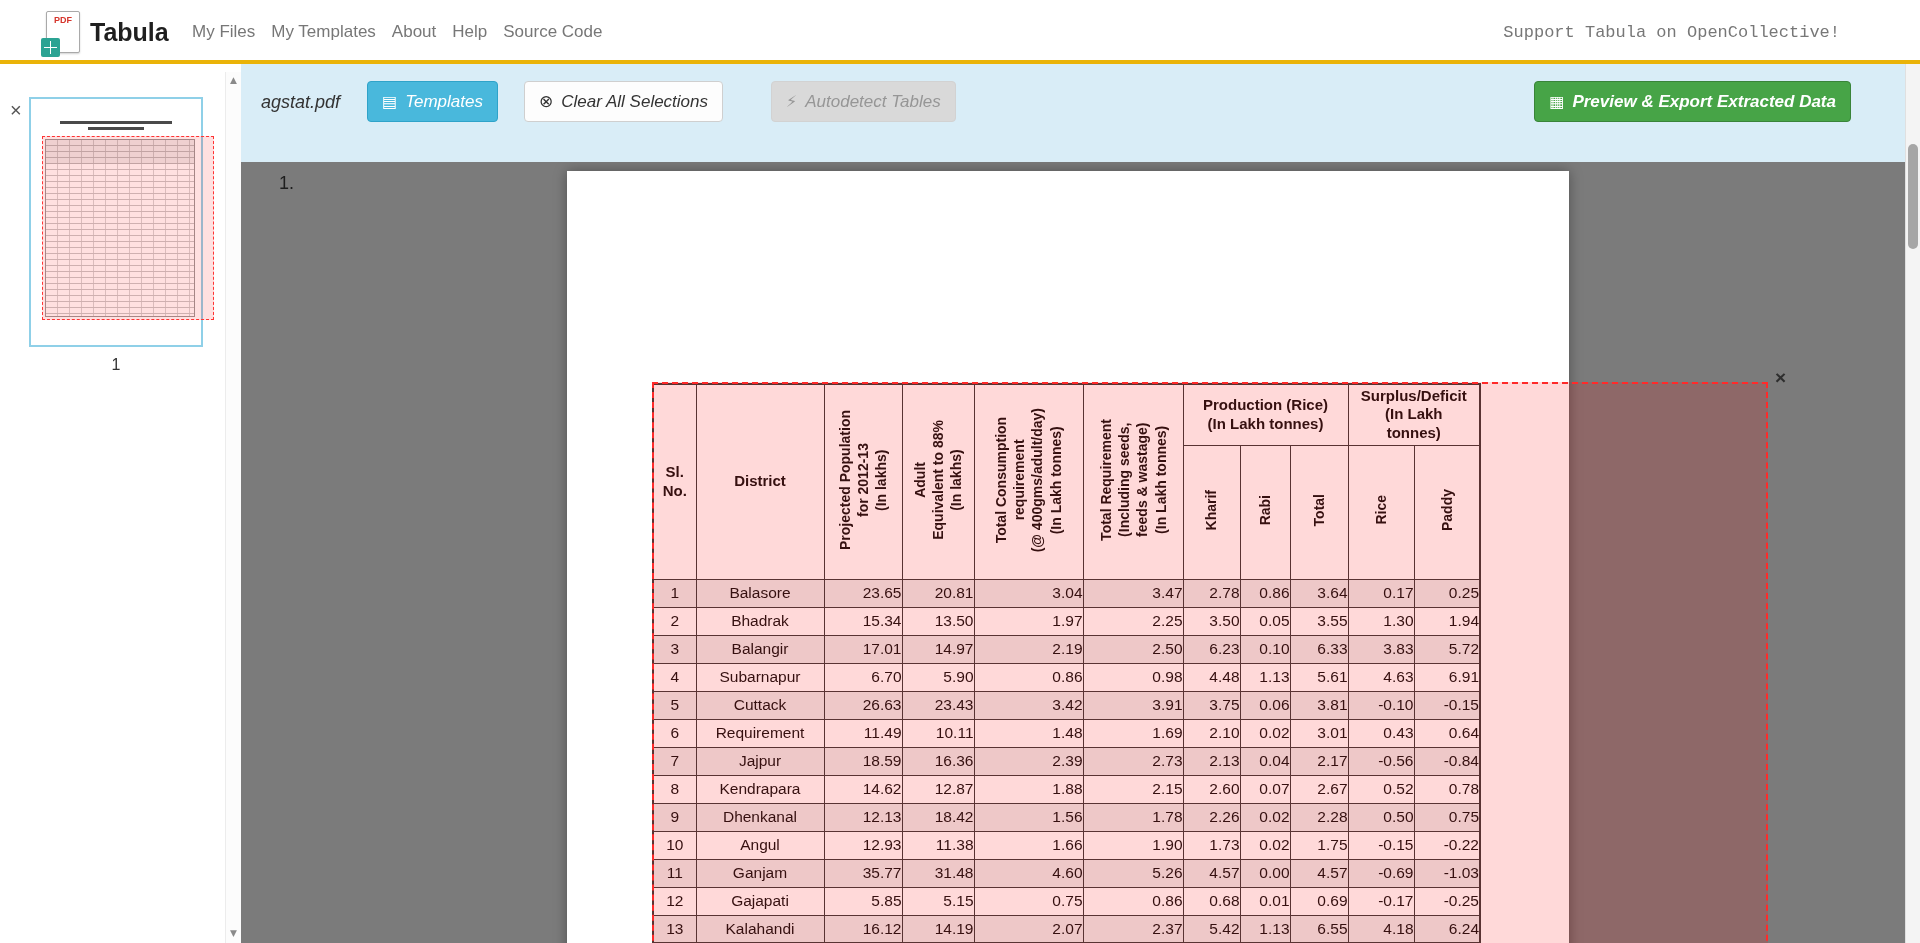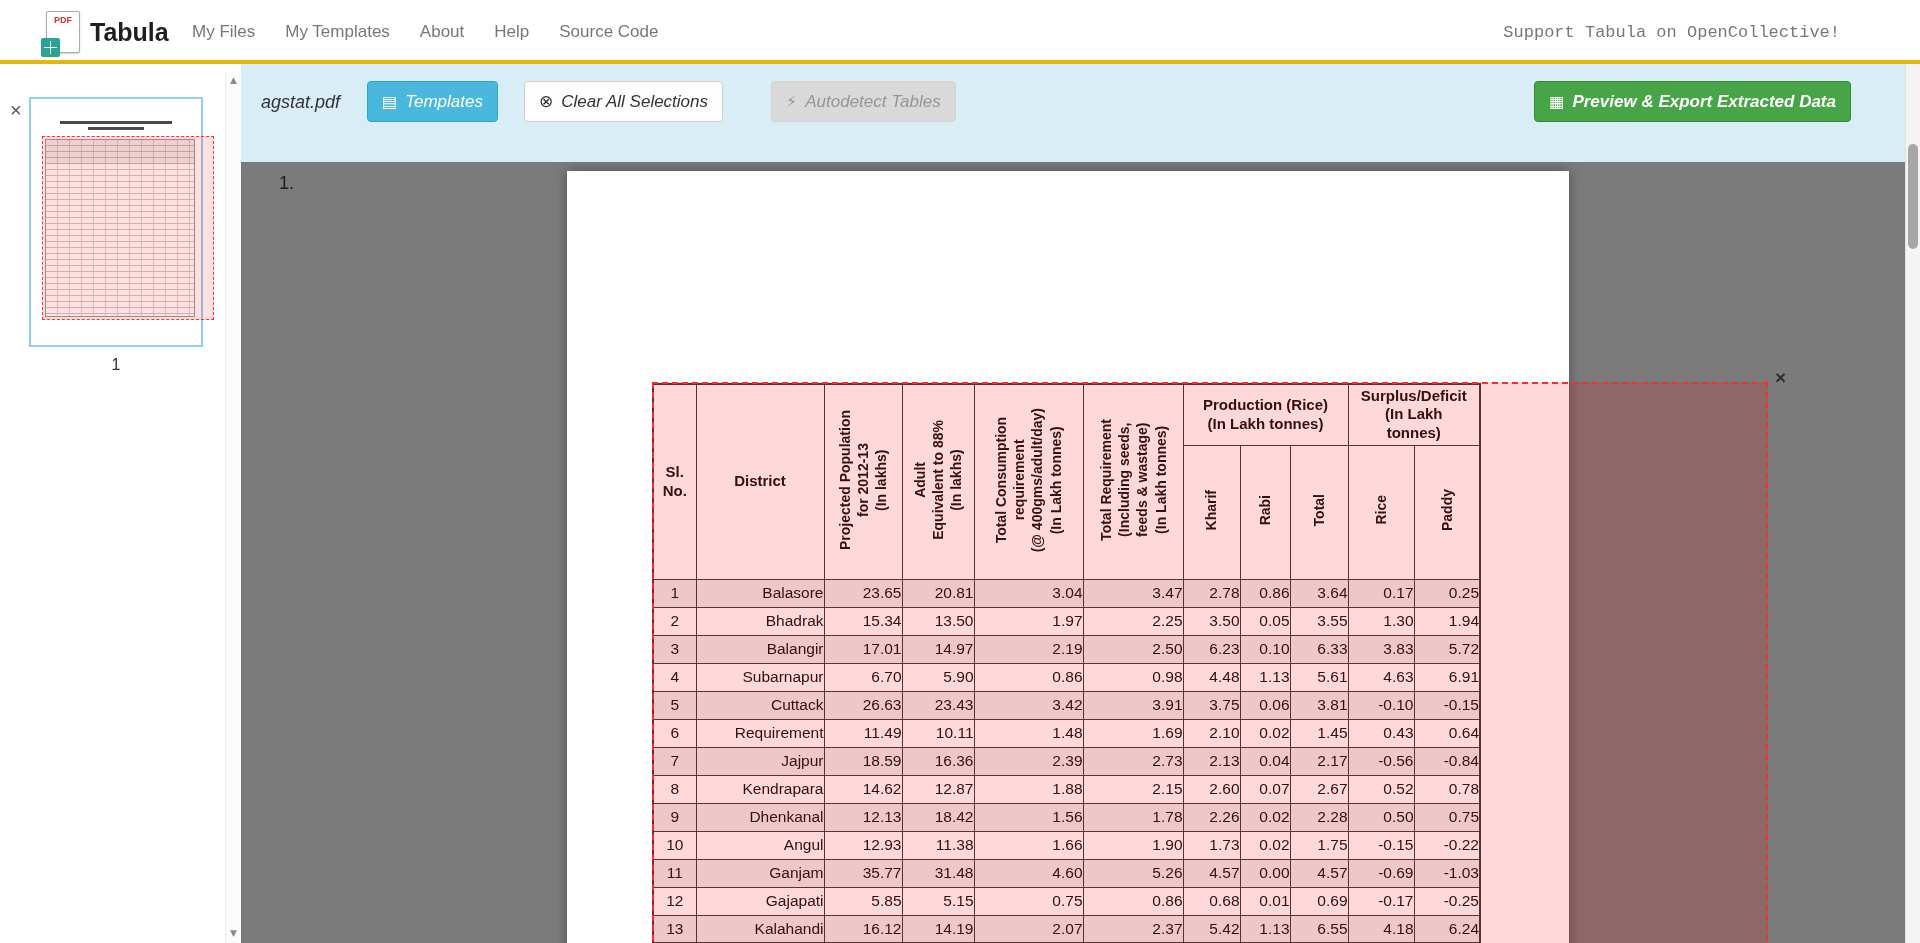--- a/index.html
+++ b/index.html
@@ -13,21 +13,21 @@
     font-family:"Liberation Sans","DejaVu Sans",sans-serif;color:#333;
   }
   
   .navbar{position:absolute;left:0;top:0;right:0;height:64px;background:#fff;border-bottom:4px solid #eab308;z-index:30;}
   .logo{position:absolute;left:46px;top:11px;width:34px;height:42px;cursor:pointer;}
   .logo .page{position:absolute;inset:0;background:#fff;border:1px solid #a9a9a9;border-radius:2px;box-shadow:0 1px 2px rgba(0,0,0,.18);}
   .logo .pdf-mark{position:absolute;top:4px;left:8px;font-size:9px;font-weight:bold;color:#d6352c;letter-spacing:0;}
   .logo .grid{position:absolute;left:-5px;bottom:-4px;width:19px;height:19px;background:var(--logo-teal);border-radius:2px;}
   .logo .grid::before{content:"";position:absolute;inset:3px;background-image:linear-gradient(#fff 1px,transparent 1px),linear-gradient(90deg,#fff 1px,transparent 1px);background-size:7px 7px;background-position:-1px -1px;}
   .brand{position:absolute;left:90px;top:0;height:64px;display:flex;align-items:center;font-size:25px;font-weight:bold;color:#1f1f1f;cursor:pointer;}
-  .nav-links{position:absolute;left:192px;top:0;height:64px;display:flex;align-items:center;gap:30px;}
+  .nav-links{position:absolute;left:192px;top:0;height:64px;display:flex;align-items:center;gap:16px;}
   .nav-link{font-size:17px;color:#777;cursor:pointer;white-space:nowrap;}
   .support{position:absolute;right:80px;top:0;height:64px;display:flex;align-items:center;font-size:17px;color:#777;cursor:pointer;font-family:Liberation Mono, monospace;}
   
   .toolbar{position:absolute;left:241px;top:64px;right:0;height:98px;background:var(--toolbar-bg);z-index:10;font-style:italic;}
   .file-name{position:absolute;left:20px;top:0;height:77px;display:flex;align-items:center;font-size:18px;color:#333;}
   .btn{position:absolute;top:17px;height:41px;border-radius:4px;font-size:17px;display:flex;align-items:center;gap:8px;padding:0 14px;cursor:pointer;border:1px solid transparent;font-family:inherit;white-space:nowrap;}
   .btn .ic{font-family:"DejaVu Sans",sans-serif;font-size:16px;line-height:1;}
   .btn-templates{left:126px;background:var(--templates-blue);border-color:#2fa3c9;color:#fff;}
   .btn-clear{left:283px;background:#fdfdfd;border-color:#cfcfcf;color:#333;}
   .btn-clear .ic{font-size:17px;}
@@ -58,21 +58,21 @@
   .pdf-table th,.pdf-table td{border:1px solid #3d3d3d;padding:0;overflow:hidden;}
   .pdf-table thead tr.r1{height:61px;}
   .pdf-table thead tr.r2{height:134px;}
   .pdf-table th{font-weight:bold;text-align:center;vertical-align:middle;}
   .htext{white-space:pre-line;font-size:15px;line-height:1.25;}
   .vtext{display:inline-block;writing-mode:vertical-rl;transform:rotate(180deg);white-space:pre-line;font-size:14px;line-height:1.3;font-weight:bold;}
   .pdf-table tbody tr{height:28px;}
   .pdf-table tbody td{font-size:15.5px;}
   .pdf-table tbody tr:nth-child(odd){background:#ececec;}
   .c-sl{text-align:center;}
-  .c-dist{text-align:right;padding-left:5px;margin-left:48px;}
+  .c-dist{text-align:center;padding-left:5px;margin-left:48px;}
   .c-num{text-align:right;padding-right:5px;}
   
   .selection{position:absolute;left:411px;top:241px;width:1116px;height:790px;background:rgba(255,0,0,.15);border:2px dashed var(--selection-red);cursor:move;z-index:6;}
   .selection-close{position:absolute;top:-16px;right:-20px;font-size:19px;font-weight:bold;color:#2e2e2e;cursor:pointer;line-height:1;}
   
   .win-scroll{position:absolute;right:0;top:64px;width:15px;bottom:0;background:#f4f4f4;border-left:1px solid #e0e0e0;z-index:40;cursor:pointer;}
   .win-scroll .bar{position:absolute;left:2px;right:2px;top:80px;height:105px;background:#a6a6a6;border-radius:6px;cursor:grab;}
 </style>
 </head>
 <body>
@@ -249,21 +249,21 @@
           </tr>
           <tr>
             <td class="c-sl">6</td>
             <td class="c-dist">Requirement</td>
             <td class="c-num">11.49</td>
             <td class="c-num">10.11</td>
             <td class="c-num">1.48</td>
             <td class="c-num">1.69</td>
             <td class="c-num">2.10</td>
             <td class="c-num">0.02</td>
-            <td class="c-num">1.45</td>
+            <td class="c-num">3.01</td>
             <td class="c-num">0.43</td>
             <td class="c-num">0.64</td>
           </tr>
           <tr>
             <td class="c-sl">7</td>
             <td class="c-dist">Jajpur</td>
             <td class="c-num">18.59</td>
             <td class="c-num">16.36</td>
             <td class="c-num">2.39</td>
             <td class="c-num">2.73</td>

